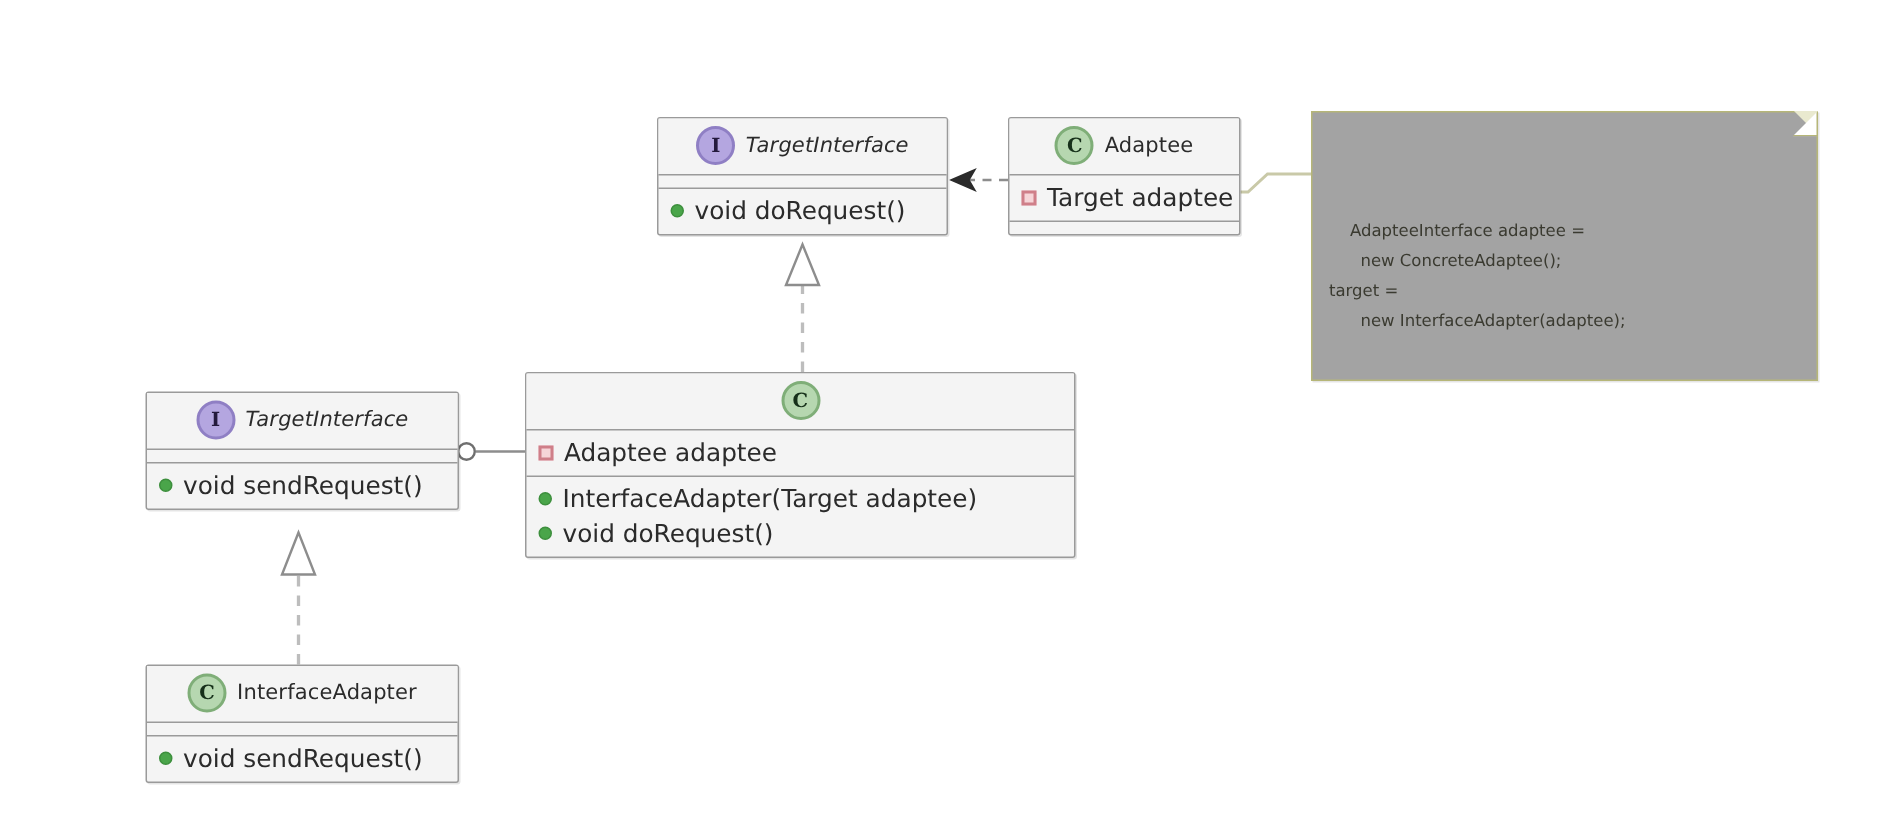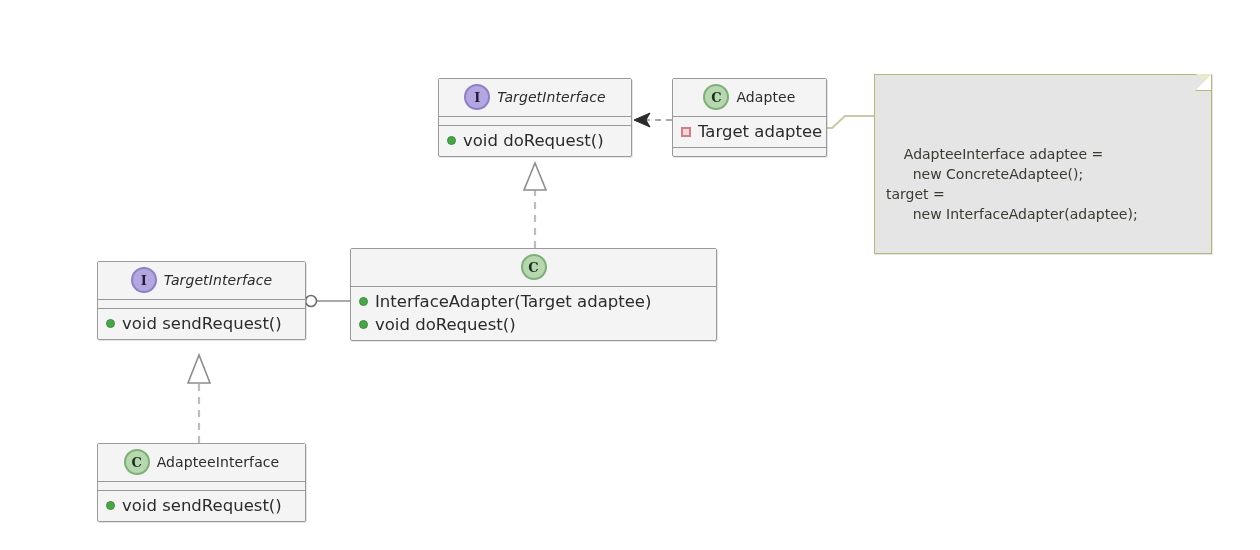--- a/index.html
+++ b/index.html
@@ -121,25 +121,25 @@
     height: 10px;
     box-sizing: border-box;
     background: #f6d5d8;
     border: 2px solid #cf7f89;
   }
 
   
   .uml-note {
     position: absolute;
     box-sizing: border-box;
-    background: #e5e5e5;
+    background: #a3a3a3;
     border: 1px solid #b6b678;
     box-shadow: 1px 1px 0 rgba(0,0,0,0.10);
     padding: 9px 12px 9px 11px;
-    font-size: 14px;
+    font-size: 11px;
     line-height: 20px;
     color: #3a3a30;
     white-space: pre;
     font-family: "DejaVu Sans", sans-serif;
   }
   .note-fold {
     position: absolute;
     right: -1px;
     top: -1px;
     width: 16px;
@@ -233,20 +233,26 @@
 target =
       new InterfaceAdapter(adaptee);</span>
   </div>
 
   <div class="uml-class" style="left:350px; top:248px; width:367px;">
     <div class="uml-compartment uml-header">
       <span class="stereo stereo-class">C</span>
     </div>
     <div class="uml-compartment">
       <div class="uml-member">
+        <span class="vis vis-private"></span>
+        <span>Adaptee adaptee</span>
+      </div>
+    </div>
+    <div class="uml-compartment">
+      <div class="uml-member">
         <span class="vis vis-public"></span>
         <span>InterfaceAdapter(Target adaptee)</span>
       </div>
       <div class="uml-member">
         <span class="vis vis-public"></span>
         <span>void doRequest()</span>
       </div>
     </div>
   </div>
 
@@ -260,21 +266,21 @@
       <div class="uml-member">
         <span class="vis vis-public"></span>
         <span>void sendRequest()</span>
       </div>
     </div>
   </div>
 
   <div class="uml-class" style="left:97px; top:443px; width:209px;">
     <div class="uml-compartment uml-header">
       <span class="stereo stereo-class">C</span>
-      <span class="uml-title">AdapteeInterface</span>
+      <span class="uml-title">InterfaceAdapter</span>
     </div>
     <div class="uml-compartment uml-empty"></div>
     <div class="uml-compartment">
       <div class="uml-member">
         <span class="vis vis-public"></span>
         <span>void sendRequest()</span>
       </div>
     </div>
   </div>
 

